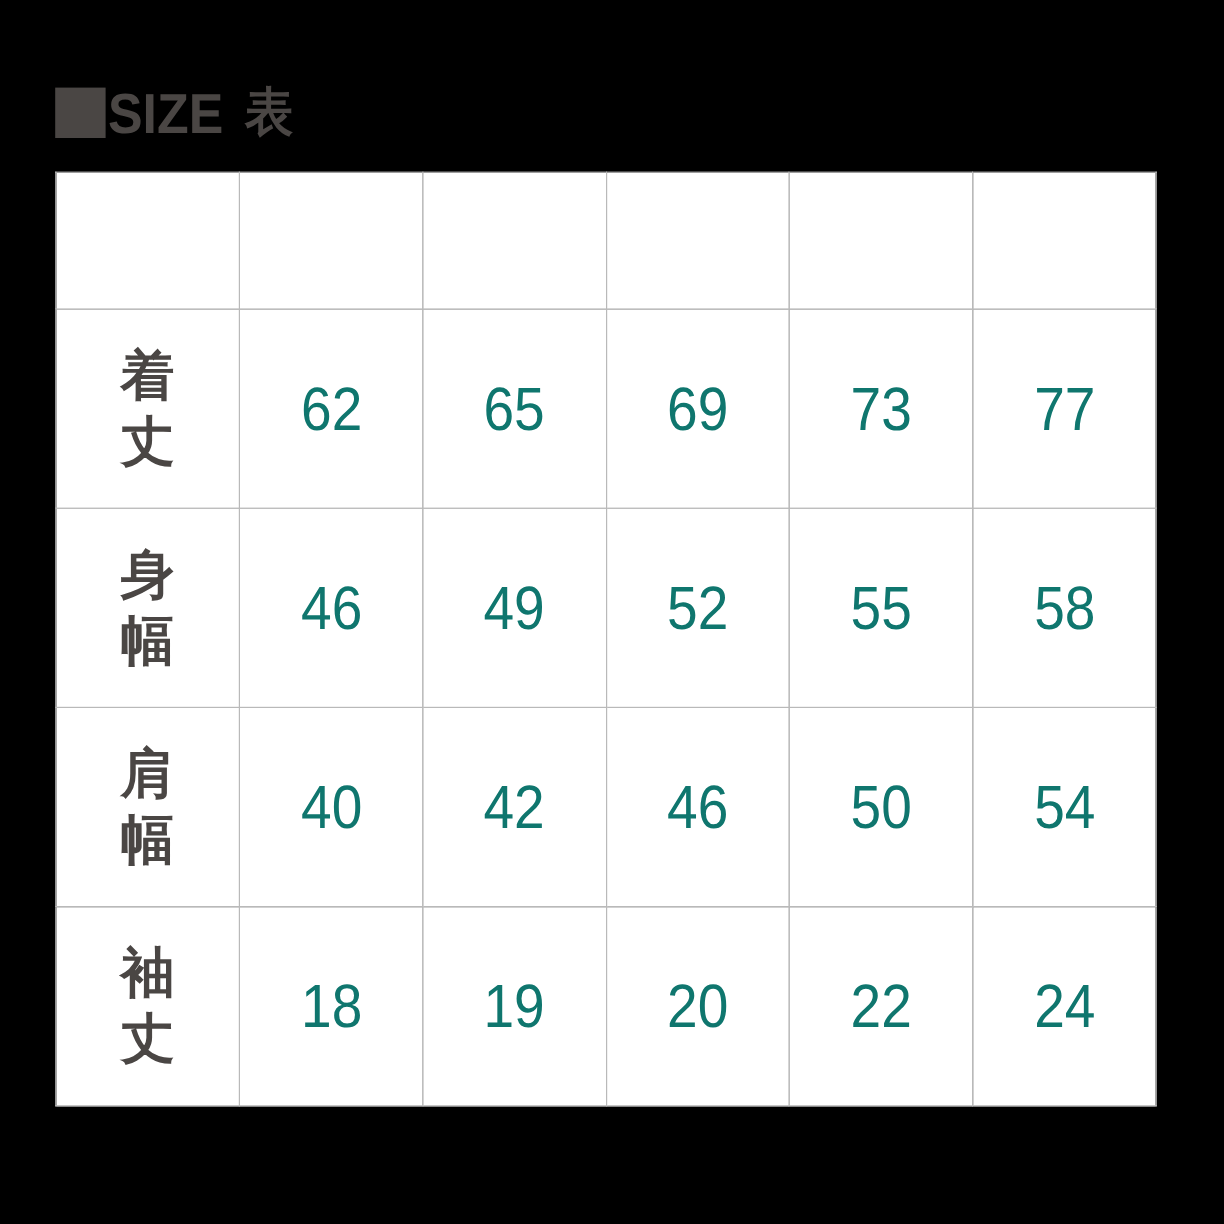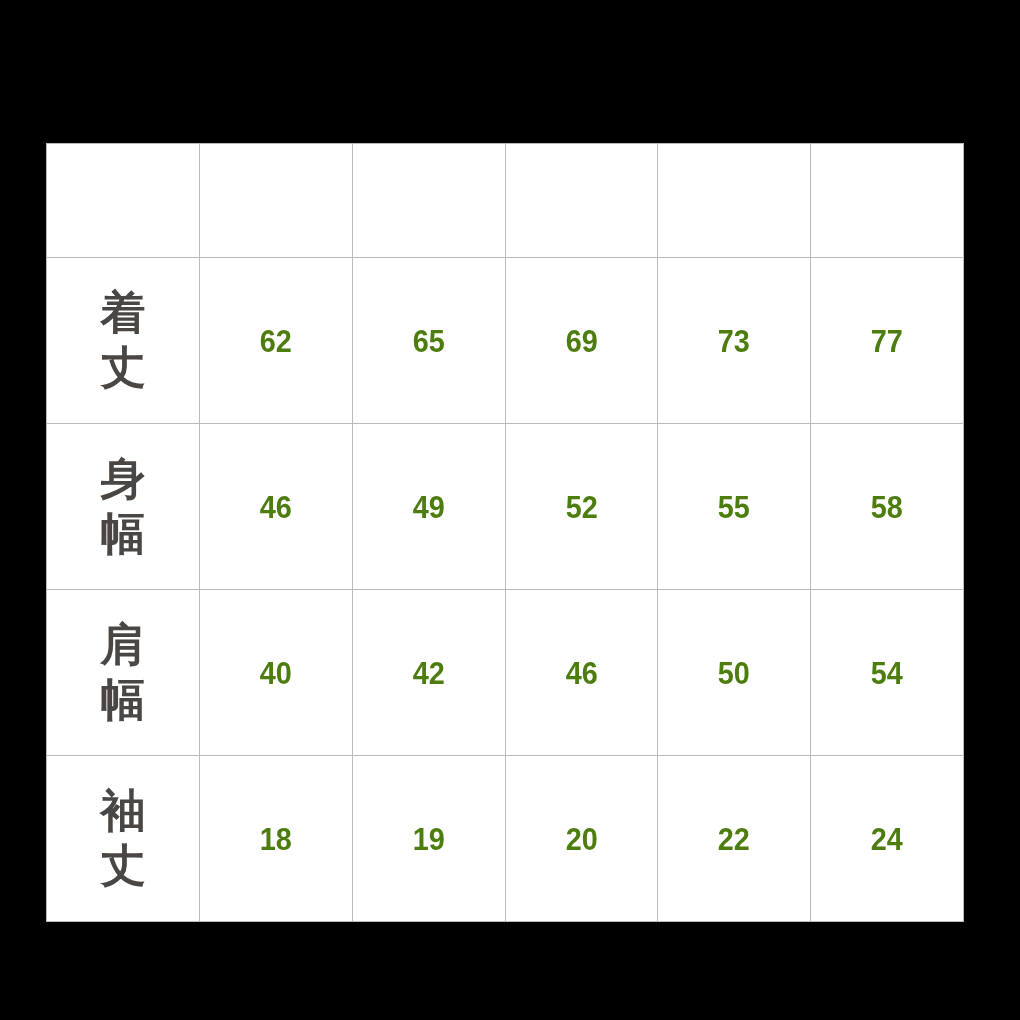--- a/index.html
+++ b/index.html
@@ -112,36 +112,41 @@
   }
   .vlabel span {
     display: block;
     color: #4A4644;
     font-size: 45px;
     font-weight: 700;
     line-height: 1.22;
   }
 
   td.value {
-    color: #4d7c0f;
-    font-size: 32px;
-    font-weight: 700;
+    color: #0f766e;
+    font-size: 51px;
+    font-weight: 400;
     line-height: 1;
   }
   td.value .num {
     display: inline-block;
     transform: scaleX(0.9);
     transform-origin: center;
   }
 </style>
 </head>
 <body>
 
 <div id="page">
 
+  <div class="title-row">
+    <span class="title-bullet"></span>
+    <span class="title-text">SIZE</span>
+    <span class="title-text title-jp">表</span>
+  </div>
 
   <table class="size-table">
     <colgroup>
       <col class="c-label">
       <col class="c-size">
       <col class="c-size">
       <col class="c-size">
       <col class="c-size">
       <col class="c-size">
     </colgroup>

